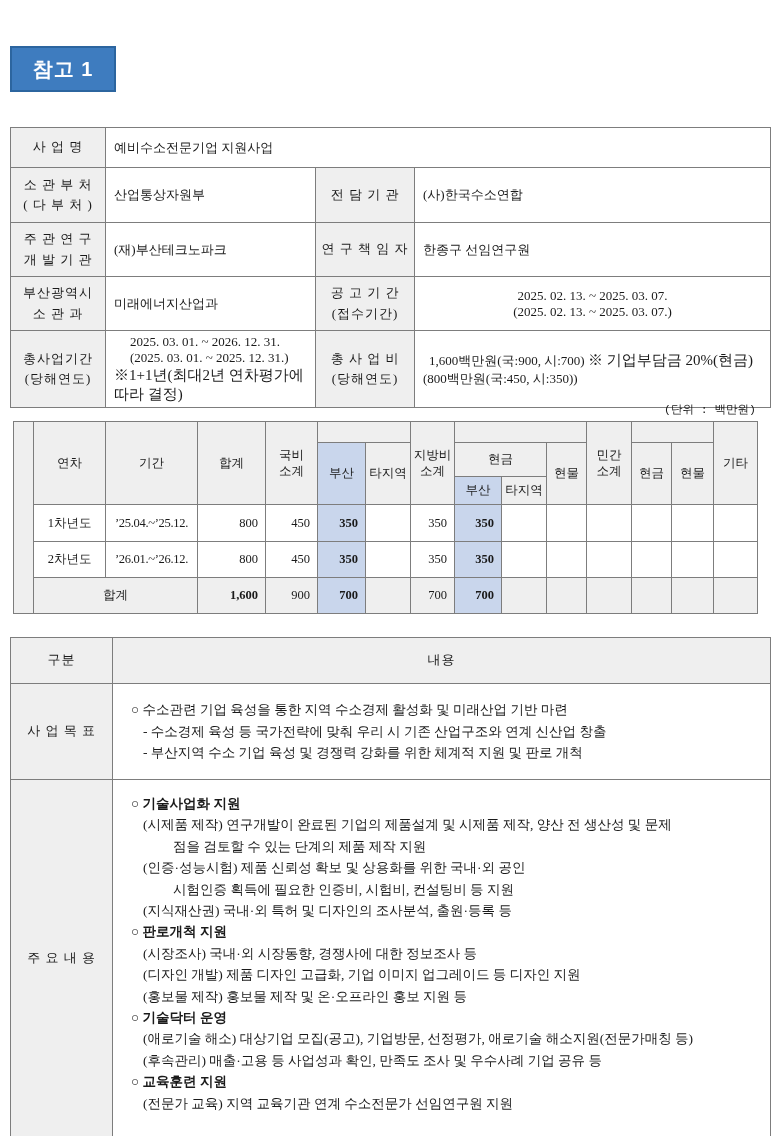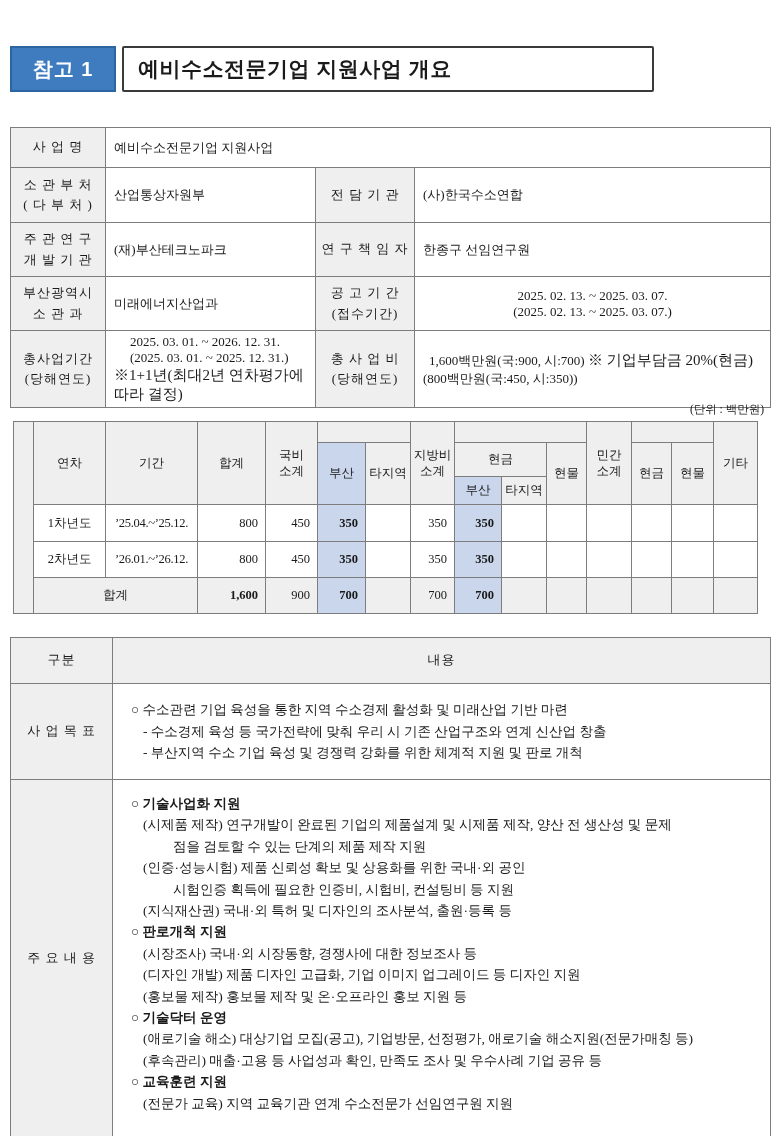--- a/index.html
+++ b/index.html
@@ -2,42 +2,42 @@
 <html lang="ko"><head>
 <meta charset="utf-8">
 <style>
   html,body{margin:0;padding:0;background:#ffffff;}
   #doc{
     position:relative;width:780px;height:1136px;background:#ffffff;
     font-family:"Liberation Serif","DejaVu Serif",serif;
     color:#1a1a1a;font-size:13px;
   }
   
-  .hdr{position:absolute;top:46px;left:10px;width:644px;height:46px;display:flex;}
+  .hdr{position:absolute;top:46px;left:10px;width:711px;height:46px;display:flex;}
   .badge{
     width:106px;height:100%;box-sizing:border-box;display:flex;align-items:center;justify-content:center;
     background:#3e7cbf;border:2px solid #2c659f;color:#ffffff;
     font-family:"Liberation Sans","DejaVu Sans",sans-serif;font-weight:bold;font-size:20px;letter-spacing:1px;
   }
   .titlebox{
     flex:1;margin-left:6px;box-sizing:border-box;border:2.5px solid #3a3a3a;border-radius:2px;
     display:flex;align-items:center;padding-left:14px;background:#fff;
     font-family:"Liberation Sans","DejaVu Sans",sans-serif;font-weight:bold;font-size:21px;letter-spacing:0.5px;
   }
   
   table{border-collapse:collapse;table-layout:fixed;}
   td{border:1px solid #7d7d7d;box-sizing:border-box;overflow:hidden;vertical-align:middle;}
   .lbl{background:#efefef;text-align:center;white-space:pre-line;line-height:1.55;letter-spacing:1px;}
   .val{padding:3px 8px;text-align:left;}
   .pre{white-space:pre-line;margin-left:16px;}
   .small{font-size:15px;letter-spacing:0;}
   
   #info-table{position:absolute;top:127px;left:10px;width:760px;border:1.5px solid #4d4d4d;}
   
-  .unit-note{position:absolute;top:402px;right:16px;font-size:11.5px;}
+  .unit-note{position:absolute;top:402px;right:24px;font-size:11.5px;font-family:Liberation Mono, monospace;}
   
   #budget-table{position:absolute;top:421px;left:13px;width:744px;border:1.5px solid #4d4d4d;}
   #budget-table td{font-size:12.5px;background:#ffffff;}
   #budget-table .h{background:#efefef;text-align:center;white-space:pre-line;line-height:1.3;}
   #budget-table .blue{background:#c9d6ec;}
   #budget-table .bold{font-weight:bold;}
   .cell-num{text-align:right;padding-right:7px;}
   .cell-year{text-align:center;}
   .cell-period{text-align:center;font-size:12px;letter-spacing:-0.3px;}
   #budget-table tr.total td{background:#efefef;}
@@ -52,21 +52,20 @@
   .ind2{padding-left:54px;}
   .cl.b{font-weight:bold;}
 </style>
 </head>
 <body>
 
 <div id="doc">
 
   <div class="hdr">
     <div class="badge">참고 1</div>
-    <div class="titlebox">예비수소전문기업 지원사업 개요</div>
   </div>
 
   <table id="info-table">
     <colgroup>
         <col style="width:95px">
         <col style="width:210px">
         <col style="width:99px">
         <col style="width:356px">
       </colgroup>
     <tbody>

